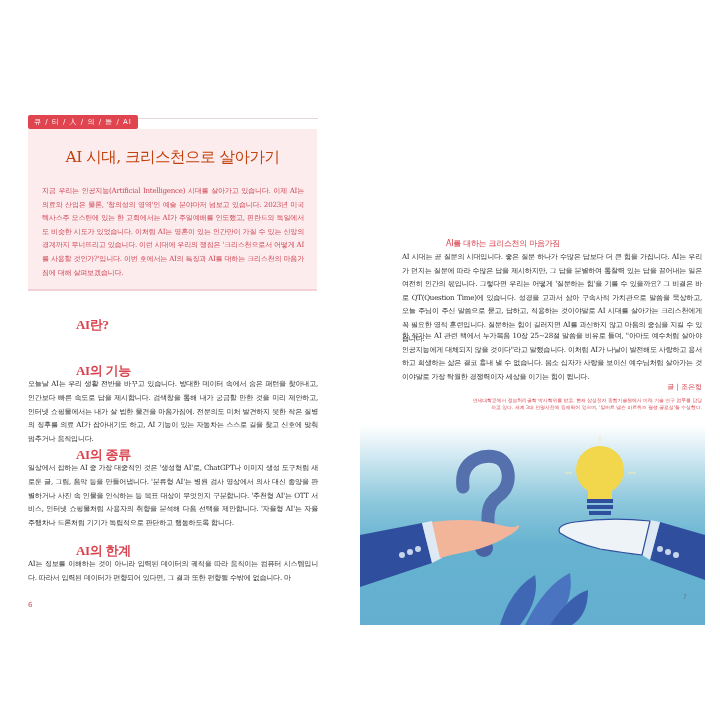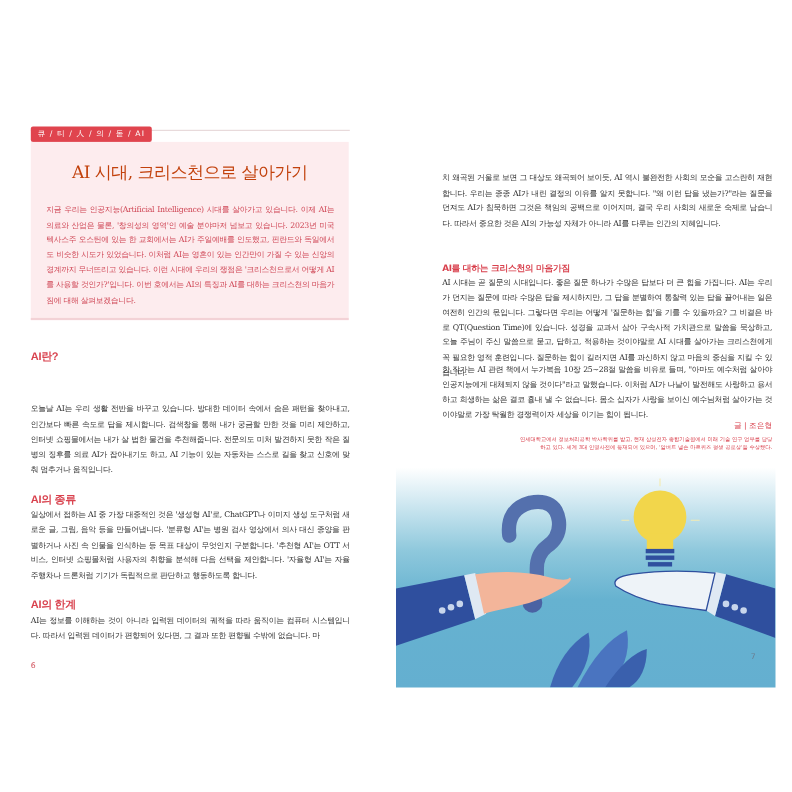--- a/index.html
+++ b/index.html
@@ -12,28 +12,28 @@
   .series-tag { position:absolute; left:28px; top:20px; height:14px; padding:0 6px; background:#e0444e;
                 color:#fff; font-family:"DejaVu Sans", sans-serif; font-size:7px; line-height:14px;
                 border-radius:2px; letter-spacing:1px; }
   .intro-box { position:absolute; left:28px; top:34px; width:289px; height:160px; background:#fdecee;
                border-bottom:2px solid #f3d2d6; }
   .intro-title { position:absolute; left:0; top:18px; width:100%; text-align:center; color:#c2410c;
                  font-family:"DejaVu Serif", serif; font-size:15.5px; letter-spacing:-0.5px; }
   .intro-text { position:absolute; left:14px; top:55px; width:262px; color:#cf4655; font-size:7.1px;
                 line-height:13.6px; text-align:justify; letter-spacing:-0.25px; }
   .section { position:absolute; left:28px; width:290px; }
-  .sec-head { color:#d9424e; font-family:Liberation Sans, sans-serif; font-weight:bold; font-size:10px;
-              line-height:12px; letter-spacing:-0.3px; }
+  .sec-head { color:#d9424e; font-family:Liberation Serif, serif; font-weight:bold; font-size:13px;
+              line-height:12px; letter-spacing:-0.3px;margin-left:48px; }
   .sec-body { font-size:7.1px; line-height:13.8px; text-align:justify; color:#2f2f2f; letter-spacing:-0.25px; }
   .page-num { position:absolute; font-family:"DejaVu Sans", sans-serif; font-size:7px; color:#d2555f; }
   .r-text { position:absolute; left:42px; width:300px; font-size:7.1px; line-height:13.6px;
             text-align:justify; color:#2f2f2f; letter-spacing:-0.25px; }
-  .r-head { color:#d9424e; font-family:"DejaVu Sans", sans-serif; font-weight:bold; font-size:8px;
-            line-height:12px; letter-spacing:-0.3px; }
+  .r-head { color:#d9424e; font-family:"DejaVu Sans", sans-serif; font-weight:normal; font-size:8px;
+            line-height:12px; letter-spacing:-0.3px;margin-left:44px; }
   .byline { position:absolute; right:18px; top:287px; color:#d9424e; font-family:"DejaVu Sans", sans-serif;
             font-size:7px; text-align:right; }
   .bio { position:absolute; right:18px; top:302px; width:230px; color:#d9424e; font-family:"DejaVu Sans", sans-serif;
          font-size:4.8px; line-height:7.4px; text-align:right; }
   .illus { position:absolute; left:0; top:330px; width:345px; height:200px; overflow:hidden;
            background:linear-gradient(to bottom, #ffffff 0%, #d6ebf3 14%, #8ec8dc 38%, #66b2d0 60%, #64afd0 100%); }
   .illus svg { position:absolute; left:0; top:0; }
 </style>
 </head>
 <body>
@@ -47,38 +47,38 @@
     <div class="intro-box">
       <div class="intro-title">AI 시대, 크리스천으로 살아가기</div>
       <div class="intro-text">지금 우리는 인공지능(Artificial Intelligence) 시대를 살아가고 있습니다. 이제 AI는 의료와 산업은 물론, '창의성의 영역'인 예술 분야마저 넘보고 있습니다. 2023년 미국 텍사스주 오스틴에 있는 한 교회에서는 AI가 주일예배를 인도했고, 핀란드와 독일에서도 비슷한 시도가 있었습니다. 이처럼 AI는 영혼이 있는 인간만이 가질 수 있는 신앙의 경계까지 무너뜨리고 있습니다. 이런 시대에 우리의 쟁점은 '크리스천으로서 어떻게 AI를 사용할 것인가?'입니다. 이번 호에서는 AI의 특징과 AI를 대하는 크리스천의 마음가짐에 대해 살펴보겠습니다.</div>
     </div>
 
     <div class="section" style="top:224px;">
       <div class="sec-head">AI란?</div>
     </div>
 
     <div class="section" style="top:270px;">
-      <div class="sec-body">오늘날 AI는 우리 생활 전반을 바꾸고 있습니다. 방대한 데이터 속에서 숨은 패턴을 찾아내고, 인간보다 빠른 속도로 답을 제시합니다. 검색창을 통해 내가 궁금할 만한 것을 미리 제안하고, 인터넷 쇼핑몰에서는 내가 살 법한 물건을 추천해줍니다. 전문의도 미처 발견하지 못한 작은 질병의 징후를 의료 AI가 잡아내기도 하고, AI 기능이 있는 자동차는 스스로 길을 찾고 신호에 맞춰 멈추거나 움직입니다.</div>
+      <div class="sec-head">AI의 기능</div>
+      <div class="sec-body">오늘날 AI는 우리 생활 전반을 바꾸고 있습니다. 방대한 데이터 속에서 숨은 패턴을 찾아내고, 인간보다 빠른 속도로 답을 제시합니다. 검색창을 통해 내가 궁금할 만한 것을 미리 제안하고, 인터넷 쇼핑몰에서는 내가 살 법한 물건을 마음가짐에. 전문의도 미처 발견하지 못한 작은 질병의 징후를 의료 AI가 잡아내기도 하고, AI 기능이 있는 자동차는 스스로 길을 찾고 신호에 맞춰 멈추거나 움직입니다.</div>
     </div>
 
     <div class="section" style="top:354px;">
       <div class="sec-head">AI의 종류</div>
       <div class="sec-body">일상에서 접하는 AI 중 가장 대중적인 것은 '생성형 AI'로, ChatGPT나 이미지 생성 도구처럼 새로운 글, 그림, 음악 등을 만들어냅니다. '분류형 AI'는 병원 검사 영상에서 의사 대신 종양을 판별하거나 사진 속 인물을 인식하는 등 목표 대상이 무엇인지 구분합니다. '추천형 AI'는 OTT 서비스, 인터넷 쇼핑몰처럼 사용자의 취향을 분석해 다음 선택을 제안합니다. '자율형 AI'는 자율 주행차나 드론처럼 기기가 독립적으로 판단하고 행동하도록 합니다.</div>
     </div>
 
     <div class="section" style="top:450px;">
       <div class="sec-head">AI의 한계</div>
       <div class="sec-body">AI는 정보를 이해하는 것이 아니라 입력된 데이터의 궤적을 따라 움직이는 컴퓨터 시스템입니다. 따라서 입력된 데이터가 편향되어 있다면, 그 결과 또한 편향될 수밖에 없습니다. 마</div>
     </div>
 
     <div class="page-num" style="left:28px; top:506px;">6</div>
   </div>
 
   <div class="page-right">
-    <div class="r-text" style="top:60px;">치 왜곡된 거울로 보면 그 대상도 왜곡되어 보이듯, AI 역시 불완전한 사회의 모순을 고스란히 재현합니다. 우리는 종종 AI가 내린 결정의 이유를 알지 못합니다. "왜 이런 답을 냈는가?"라는 질문을 던져도 AI가 침묵하면 그것은 책임의 공백으로 이어지며, 결국 우리 사회의 새로운 숙제로 남습니다. 따라서 중요한 것은 AI의 가능성 자체가 아니라 AI를 다루는 인간의 지혜입니다.</div>
 
     <div class="r-text" style="top:143px;">
       <div class="r-head">AI를 대하는 크리스천의 마음가짐</div>
       <div>AI 시대는 곧 질문의 시대입니다. 좋은 질문 하나가 수많은 답보다 더 큰 힘을 가집니다. AI는 우리가 던지는 질문에 따라 수많은 답을 제시하지만, 그 답을 분별하여 통찰력 있는 답을 끌어내는 일은 여전히 인간의 몫입니다. 그렇다면 우리는 어떻게 '질문하는 힘'을 기를 수 있을까요? 그 비결은 바로 QT(Question Time)에 있습니다. 성경을 교과서 삼아 구속사적 가치관으로 말씀을 묵상하고, 오늘 주님이 주신 말씀으로 묻고, 답하고, 적용하는 것이야말로 AI 시대를 살아가는 크리스천에게 꼭 필요한 영적 훈련입니다. 질문하는 힘이 길러지면 AI를 과신하지 않고 마음의 중심을 지킬 수 있습니다.</div>
     </div>
 
     <div class="r-text" style="top:234px;">한 작가는 AI 관련 책에서 누가복음 10장 25~28절 말씀을 비유로 들며, "아마도 예수처럼 살아야 인공지능에게 대체되지 않을 것이다"라고 말했습니다. 이처럼 AI가 나날이 발전해도 사랑하고 용서하고 희생하는 삶은 결코 흉내 낼 수 없습니다. 몸소 십자가 사랑을 보이신 예수님처럼 살아가는 것이야말로 가장 탁월한 경쟁력이자 세상을 이기는 힘이 됩니다.</div>
 
     <div class="byline">글 | 조은형</div>
     <div class="bio">연세대학교에서 정보처리공학 박사학위를 받고, 현재 삼성전자 종합기술원에서 미래 기술 연구 업무를 담당하고 있다. 세계 3대 인명사전에 등재되어 있으며, '알버트 넬슨 마르퀴즈 평생 공로상'을 수상했다.</div>

